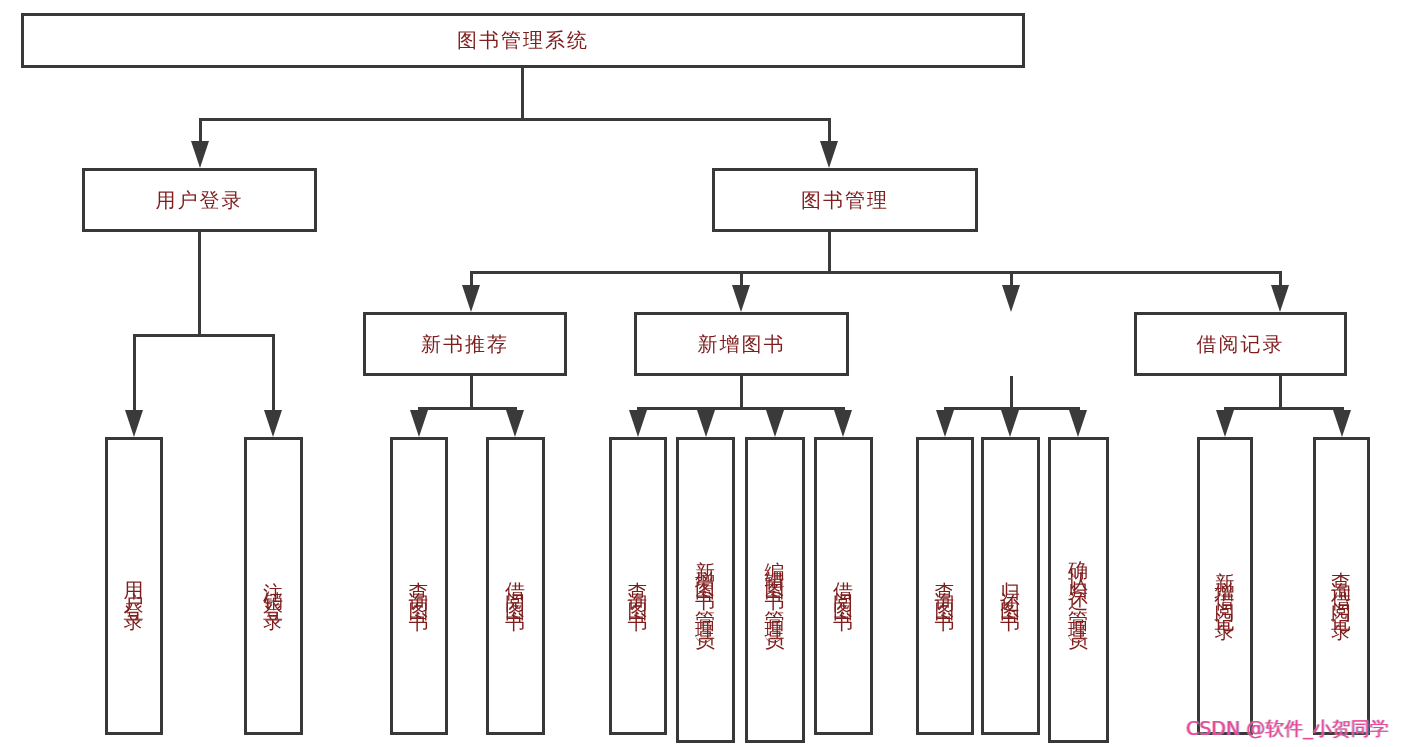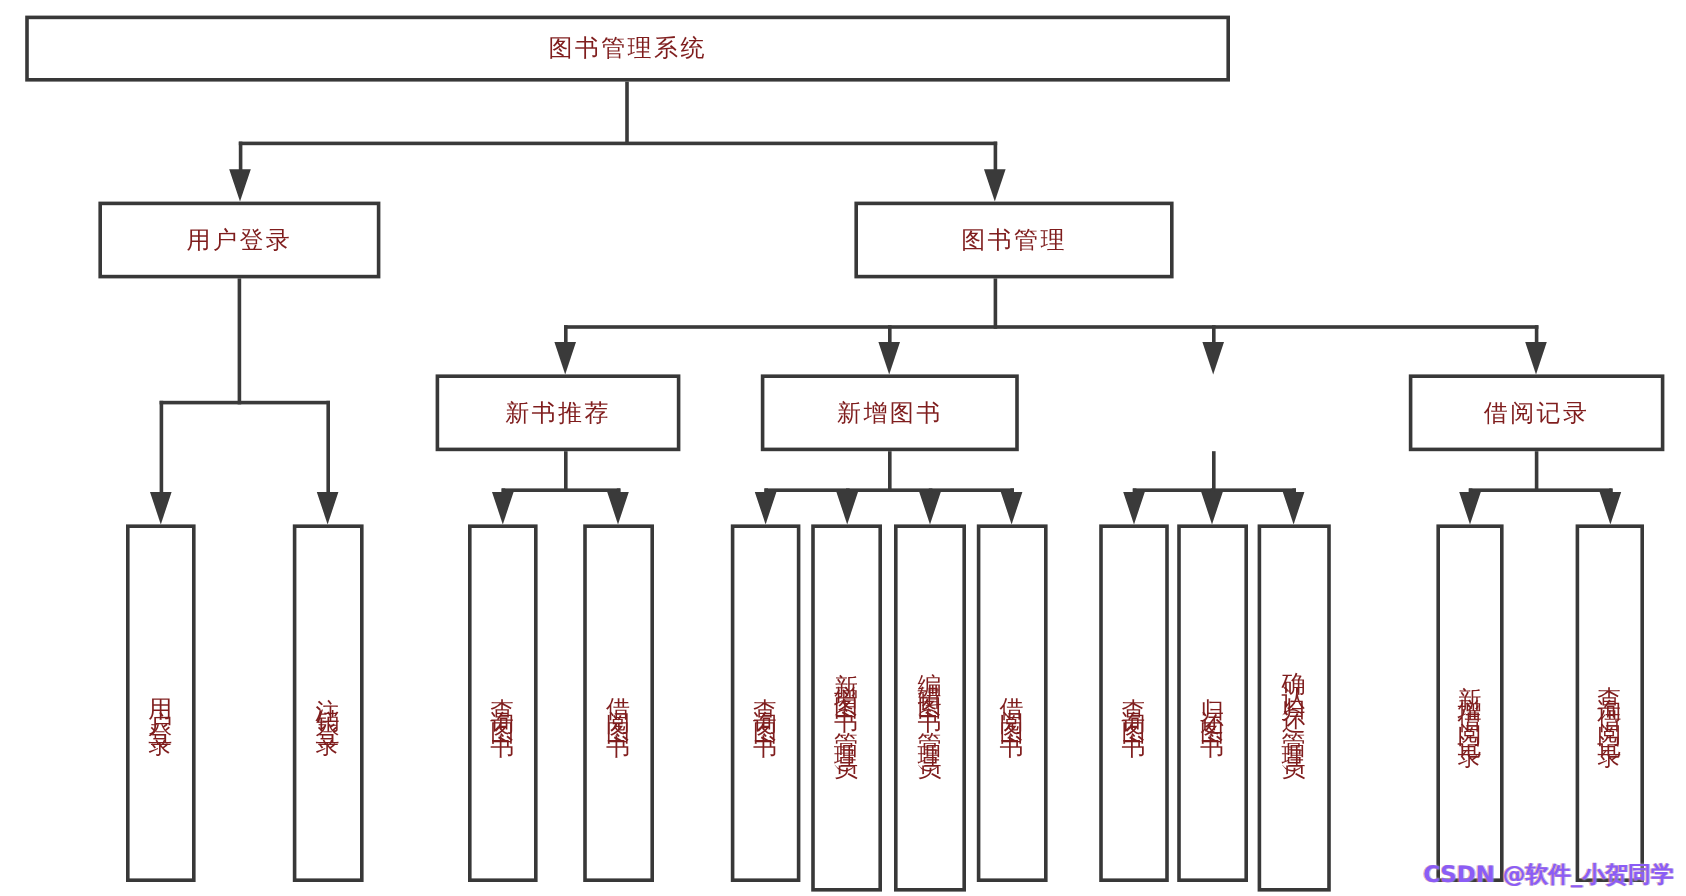--- a/index.html
+++ b/index.html
@@ -36,25 +36,24 @@
   .arrow{
     position:absolute;width:0;height:0;
     border-left:9px solid transparent;
     border-right:9px solid transparent;
     border-top:27px solid #3a3a3a;
   }
   .watermark{
     position:absolute;
     left:1186px;top:716px;width:218px;
     font-size:19px;
-    color:#8b5cf6;
+    color:#ec4899;
     text-shadow:-1px 0 0 rgba(230,90,90,.45), 1px 0 0 rgba(90,120,230,.45), 0 0 2px rgba(255,255,255,.8);
     white-space:nowrap;
     z-index:5;
-    font-weight:bold;
   }
 </style>
 </head>
 <body>
 
 <div class="canvas">
 
   <div class="node h" style="left:21px;top:13px;width:1004px;height:55px">
     <span>图书管理系统</span>
   </div>
@@ -90,21 +89,21 @@
   <div class="arrow" style="left:1002px;top:285px"></div>
   <div class="vl" style="left:1279px;top:271px;height:17px"></div>
   <div class="arrow" style="left:1271px;top:285px"></div>
 
   <div class="node h" style="left:363px;top:312px;width:204px;height:64px">
     <span>新书推荐</span>
   </div>
   <div class="node h" style="left:634px;top:312px;width:215px;height:64px">
     <span>新增图书</span>
   </div>
-  <div class="node h" style="left:1174px;top:312px;width:213px;height:64px">
+  <div class="node h" style="left:1134px;top:312px;width:213px;height:64px">
     <span>借阅记录</span>
   </div>
 
   <div class="vl" style="left:470px;top:376px;height:34px"></div>
   <div class="hl" style="left:418px;top:407px;width:99px"></div>
   <div class="vl" style="left:418px;top:407px;height:6px"></div>
   <div class="arrow" style="left:410px;top:410px"></div>
   <div class="vl" style="left:514px;top:407px;height:6px"></div>
   <div class="arrow" style="left:506px;top:410px"></div>
 

